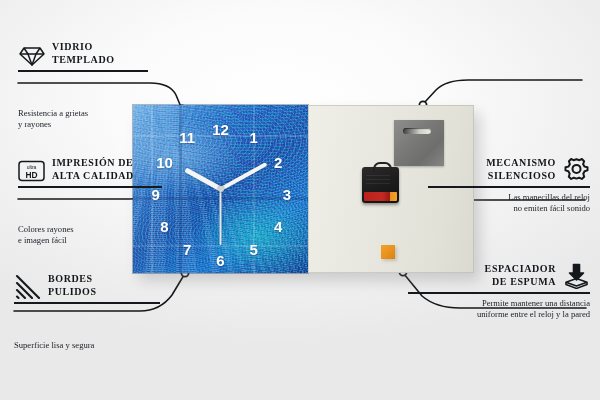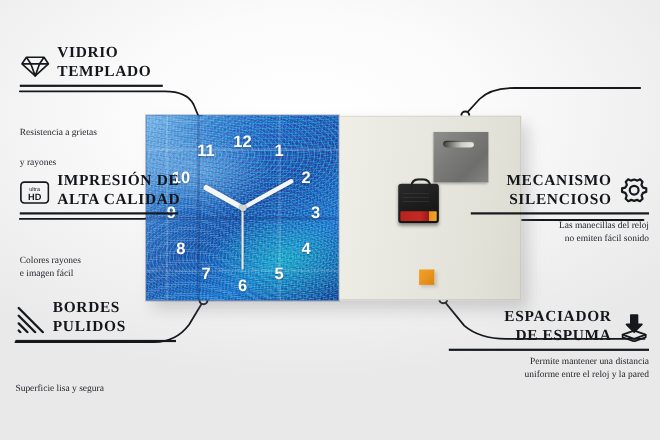--- a/index.html
+++ b/index.html
@@ -223,21 +223,21 @@
   
   .callout { position: absolute; }
   .co-head {
     display: flex;
     align-items: center;
     gap: 7px;
   }
   .co-title {
     font-family: "Liberation Serif", serif;
     font-weight: bold;
-    font-size: 14px;
+    font-size: 10px;
     letter-spacing: 0.6px;
     color: #13161a;
     line-height: 1.22;
     text-transform: uppercase;
     white-space: nowrap;
   }
   .co-rule {
     height: 1.5px;
     background: #15181c;
     margin-top: 3px;
@@ -354,21 +354,21 @@
           </g>
         </svg>
       </span>
       <div>
         <div class="co-title">VIDRIO</div>
         <div class="co-title">TEMPLADO</div>
       </div>
     </div>
     <div class="co-rule" style="width:130px;"></div>
     <div class="co-sub">Resistencia a grietas</div>
-    <div class="co-sub" style="margin-top:15px;">y rayones</div>
+    <div class="co-sub" style="margin-top:0;">y rayones</div>
   </div>
 
   <div class="callout left" style="left:18px; top:156px; width:150px;">
     <div class="co-head">
       <span class="icon-box">
         <svg width="27" height="24" viewBox="0 0 27 24">
           <rect x="1" y="2.5" width="25" height="19" rx="3" fill="none" stroke="#15181c" stroke-width="1.5"></rect>
           <text x="13.5" y="10.2" text-anchor="middle" font-family="Liberation Sans, sans-serif" font-size="5" fill="#15181c">ultra</text>
           <text x="13.5" y="18.6" text-anchor="middle" font-family="Liberation Sans, sans-serif" font-size="8.4" font-weight="bold" fill="#15181c">HD</text>
         </svg>
@@ -421,21 +421,21 @@
             <circle cx="13" cy="11.9" r="4"></circle>
           </g>
         </svg>
       </span>
     </div>
     <div class="co-rule" style="width:162px;"></div>
     <div class="co-sub">Las manecillas del reloj</div>
     <div class="co-sub" style="margin-top:0;">no emiten fácil sonido</div>
   </div>
 
-  <div class="callout right" style="right:10px; top:280px; width:182px;">
+  <div class="callout right" style="right:10px; top:262px; width:182px;">
     <div class="co-head">
       <div>
         <div class="co-title">ESPACIADOR</div>
         <div class="co-title">DE ESPUMA</div>
       </div>
       <span class="icon-box">
         <svg width="27" height="26" viewBox="0 0 27 26">
           <g fill="none" stroke="#15181c" stroke-width="1.6" stroke-linejoin="round">
             <path d="M10.5,1.5 L16.5,1.5 L16.5,10 L20.5,10 L13.5,17 L6.5,10 L10.5,10 Z" fill="#15181c"></path>
             <path d="M13.5,15.5 L24,19.2 L13.5,23 L3,19.2 Z"></path>

